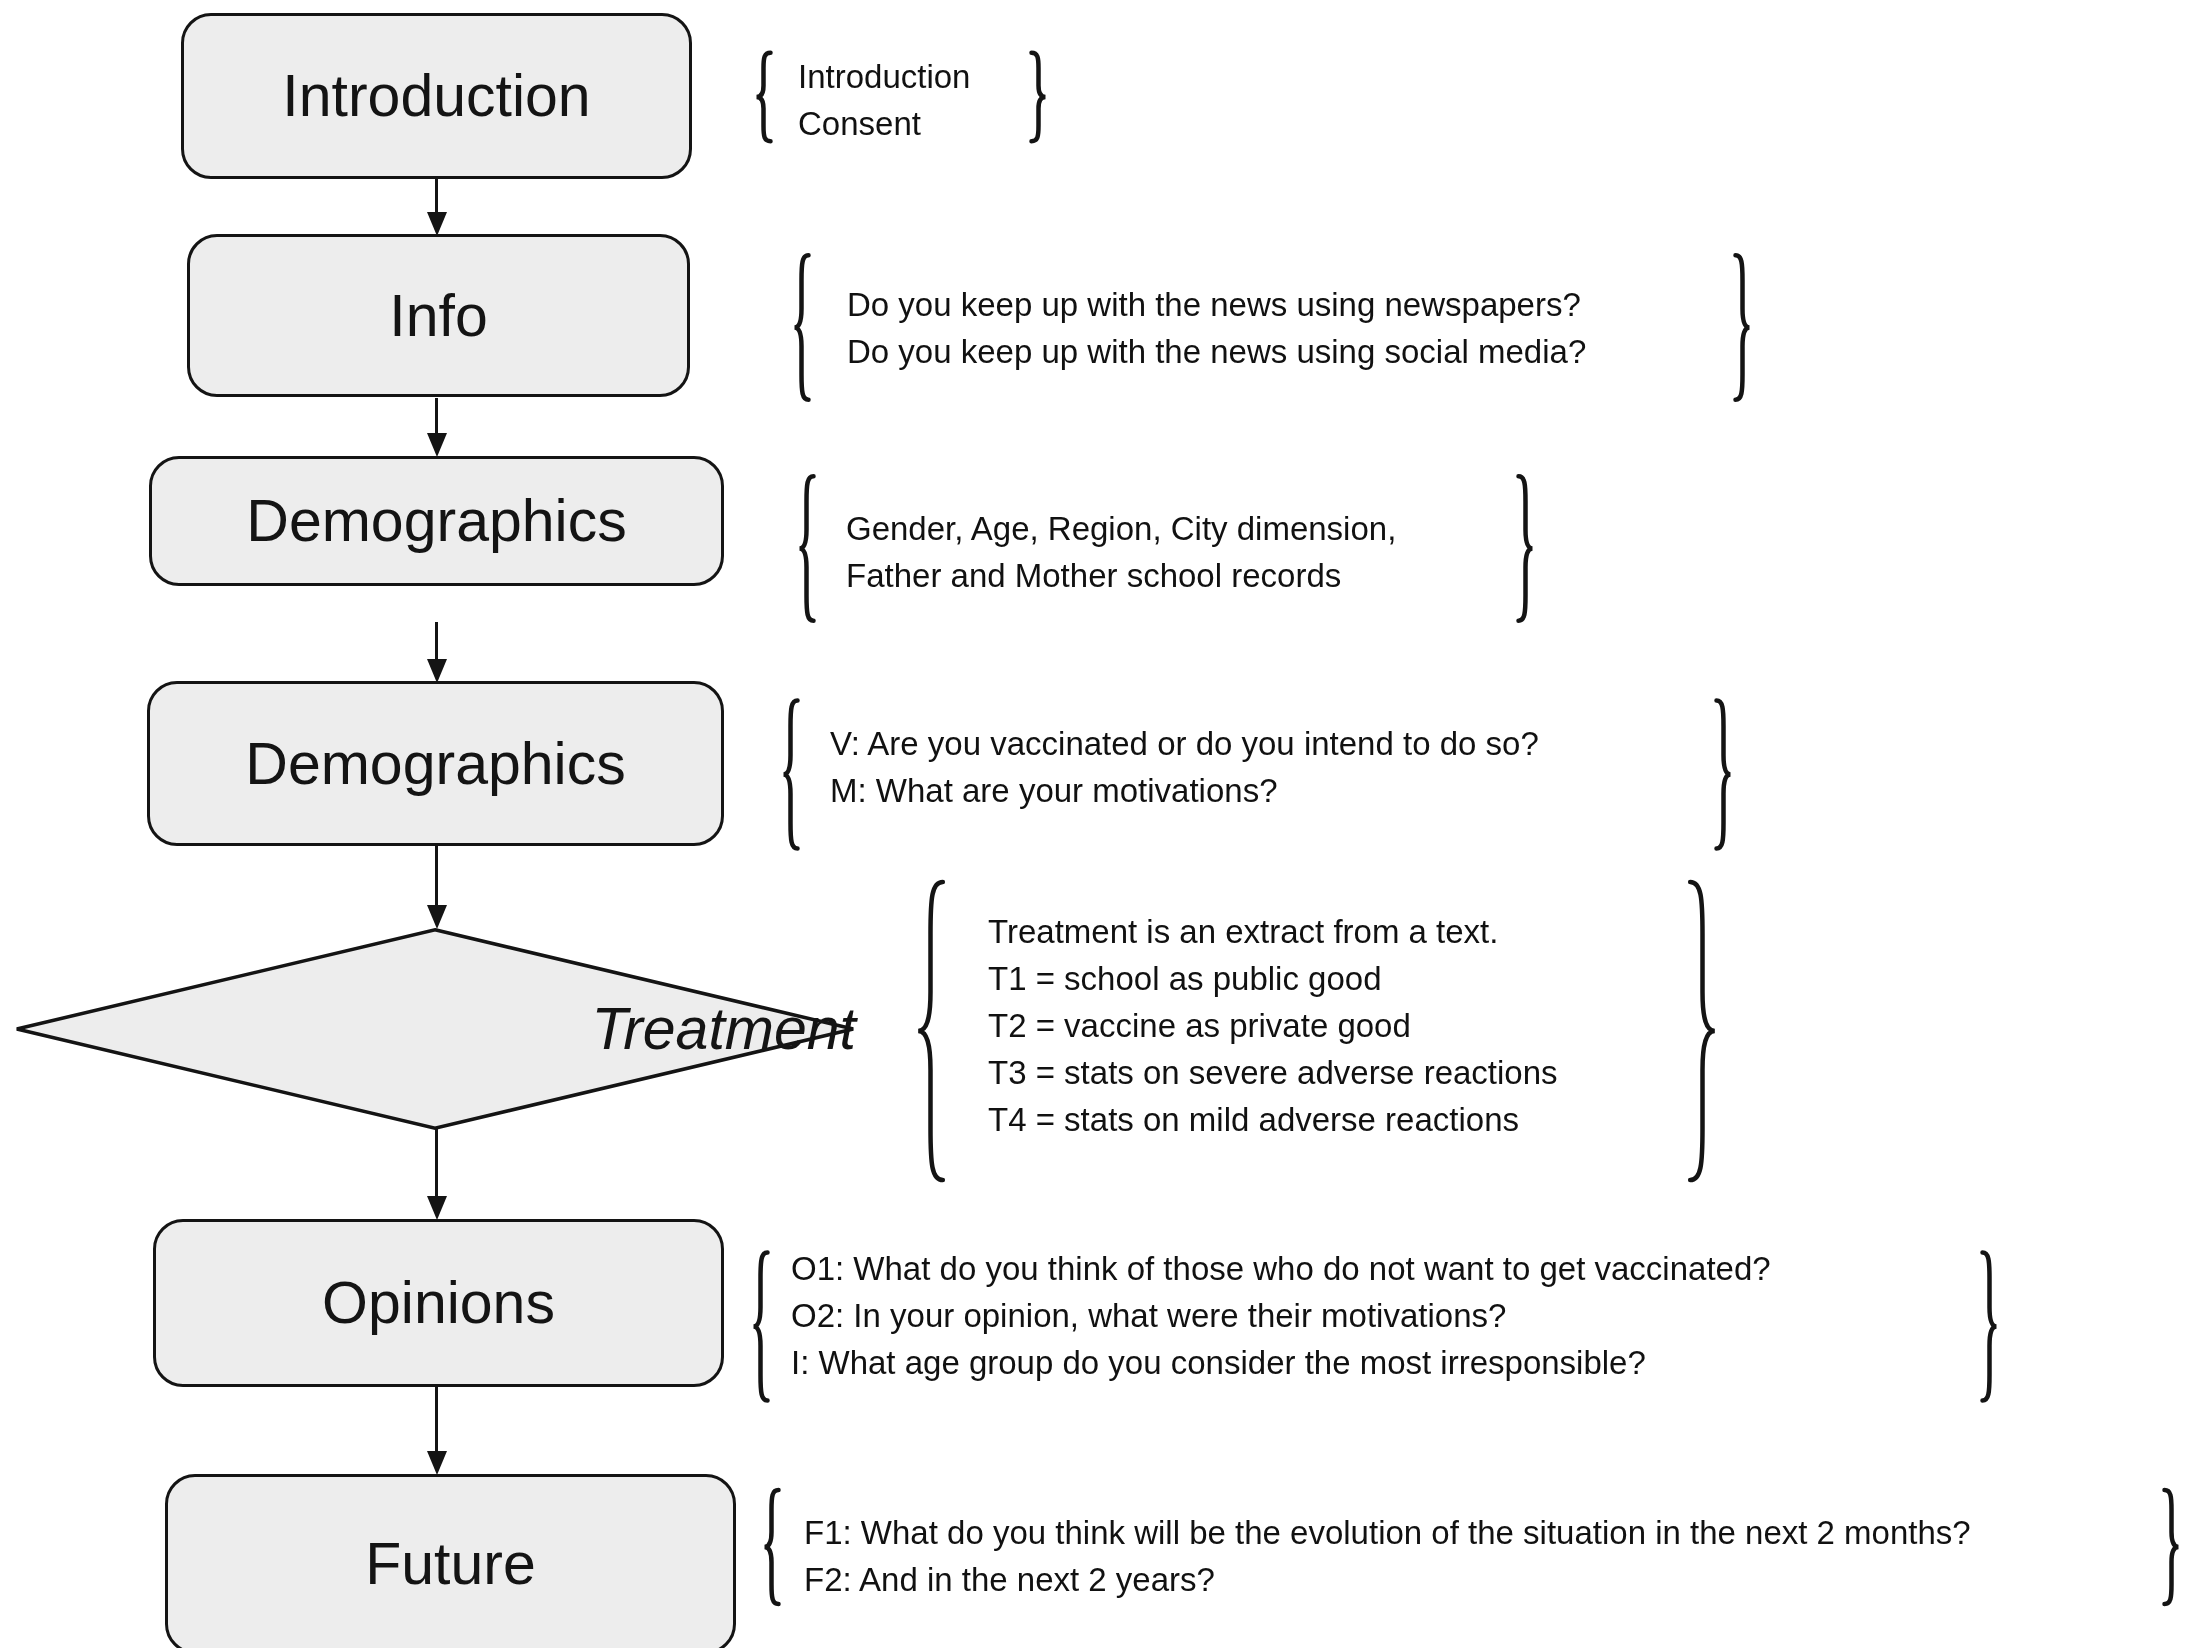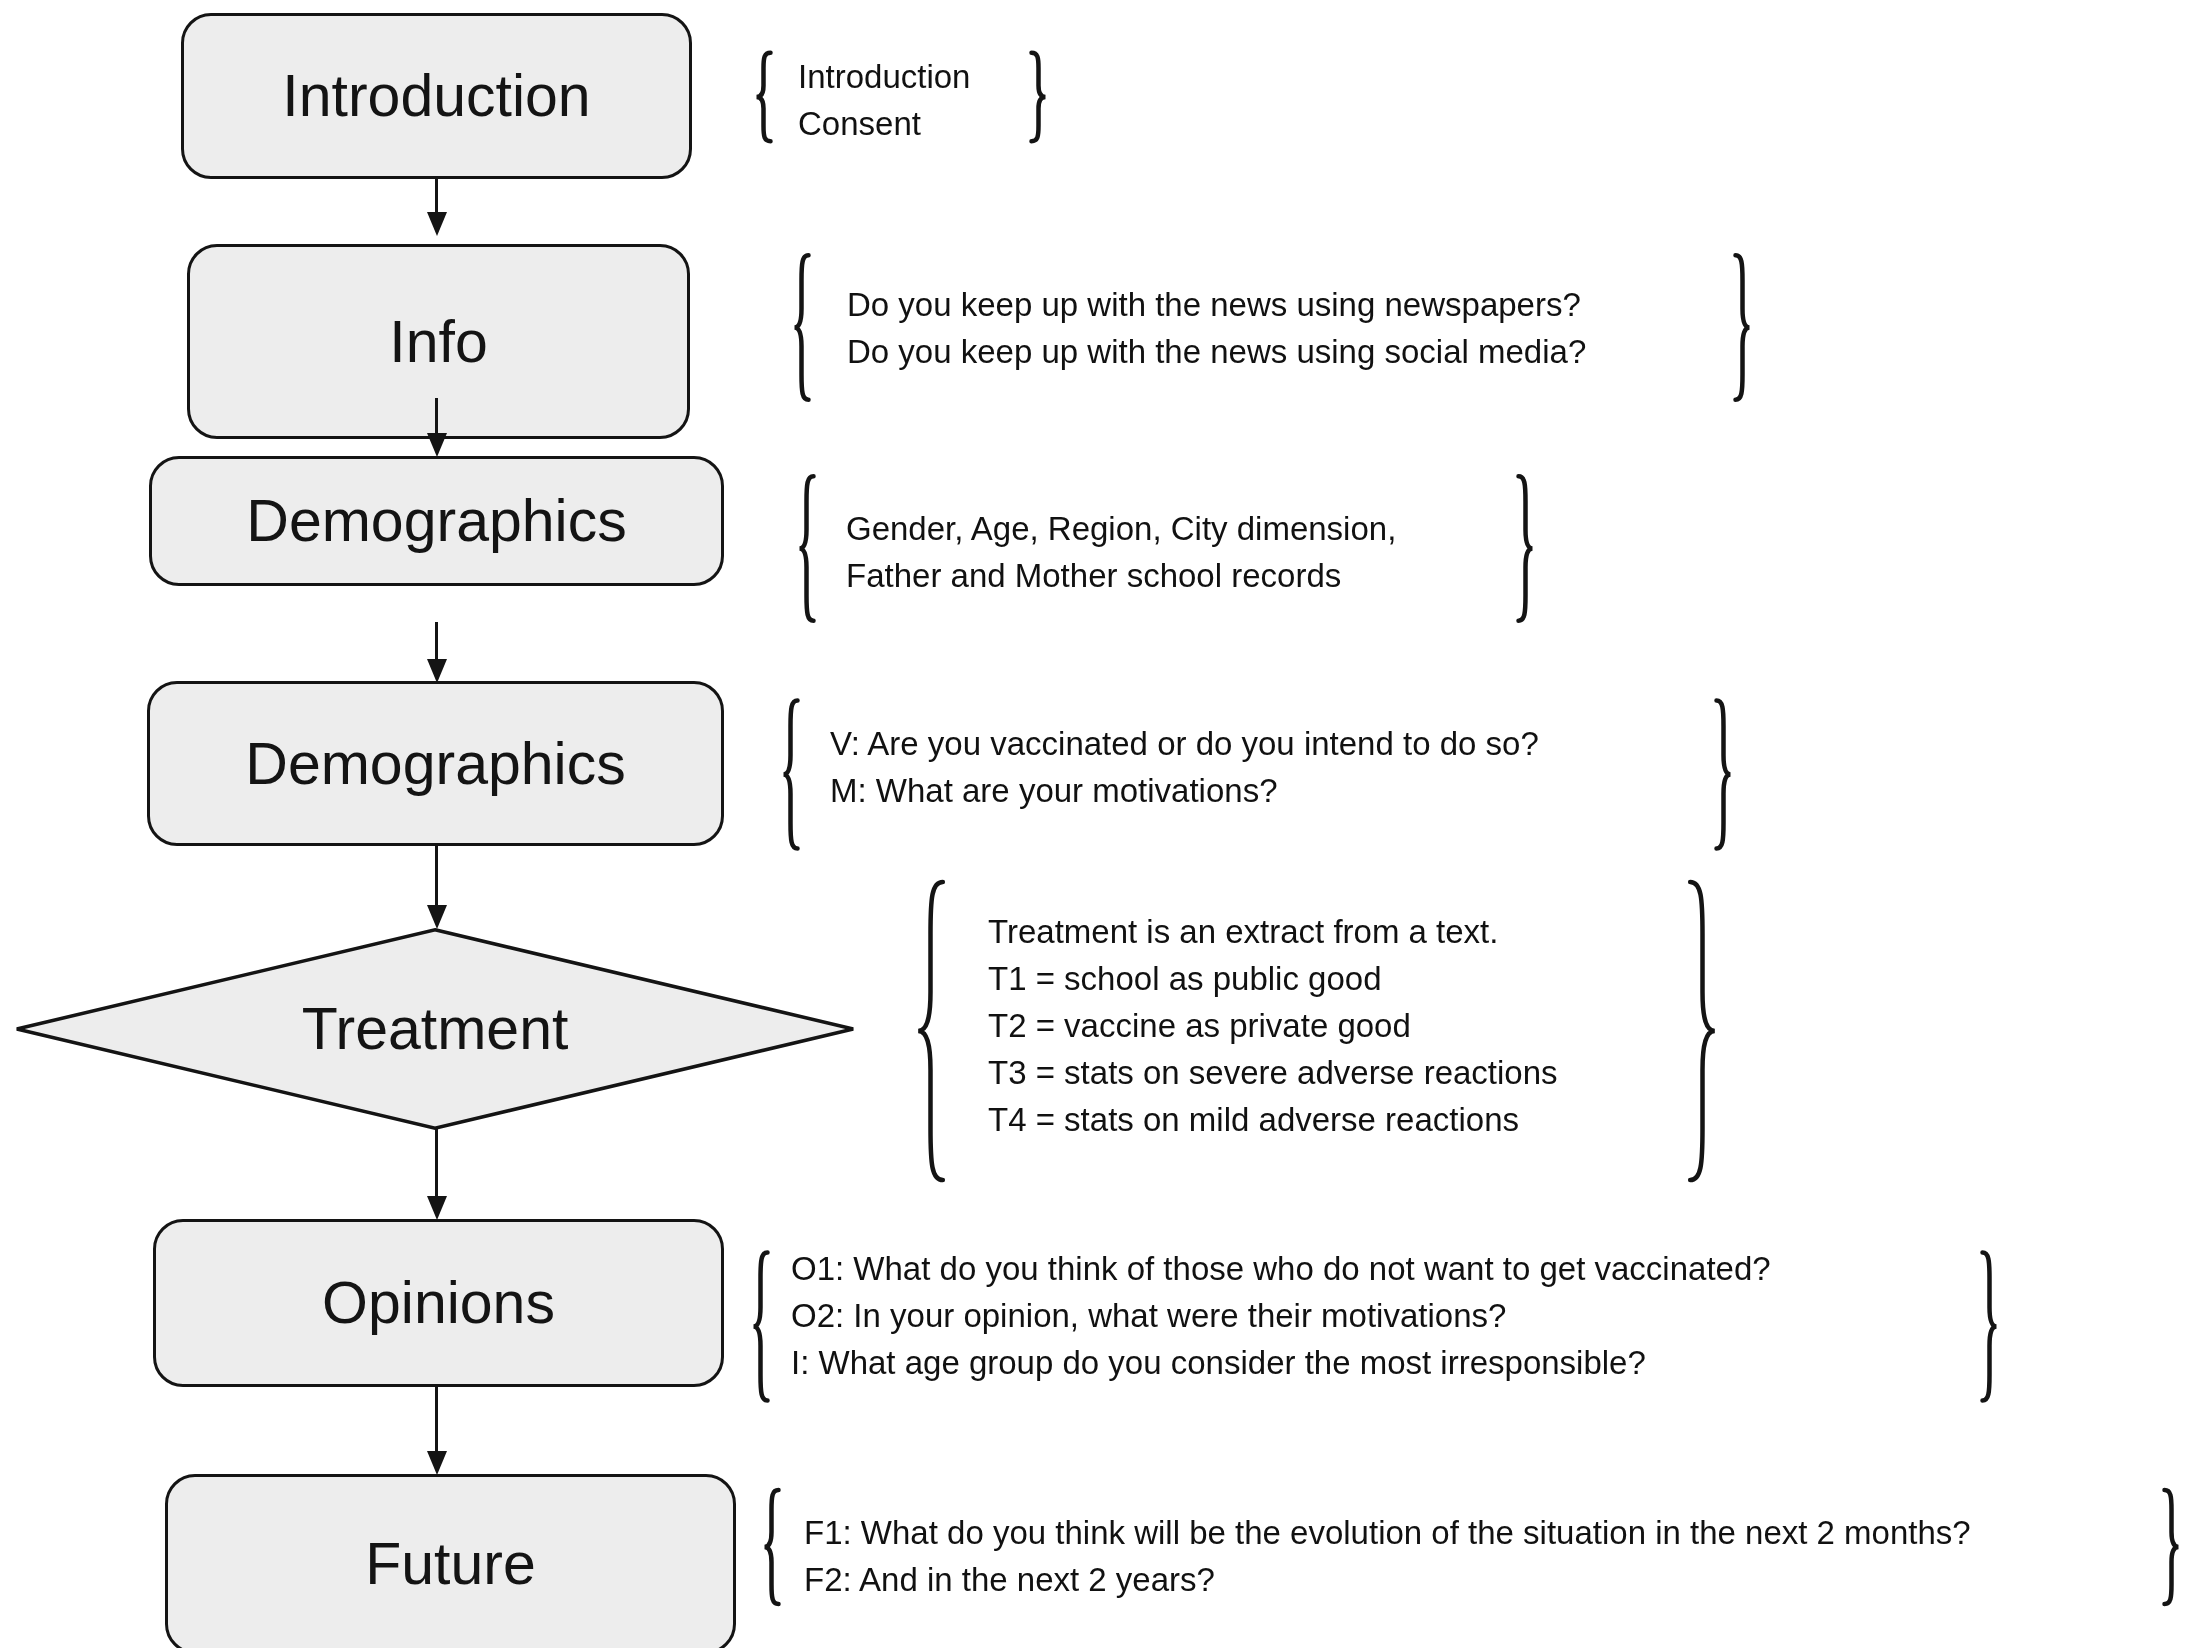--- a/index.html
+++ b/index.html
@@ -20,21 +20,21 @@
   }
   .node-label {
     font-size:59px;
     color:#141414;
     white-space:nowrap;
   }
   .diamond-wrap { position:absolute; }
   .diamond-wrap svg { position:absolute; left:0; top:0; width:100%; height:100%; }
   .diamond-label {
     position:absolute; inset:0;
-    display:flex; align-items:center; justify-content:center;
+    display:flex; align-items:center; justify-content:flex-end;font-style:italic;
   }
   .arrow {
     position:absolute; width:21px;
     display:flex; flex-direction:column; align-items:center;
   }
   .arrow-stem { width:2.8px; background:#141414; flex:1; }
   .arrow-head {
     width:0; height:0;
     border-left:10.6px solid transparent;
     border-right:10.6px solid transparent;
@@ -59,21 +59,21 @@
 
   <div class="node" style="left:181px;top:12.7px;width:511px;height:166px">
     <span class="node-label">Introduction</span>
   </div>
 
   <div class="arrow" style="left:426px;top:177px;height:59px">
     <div class="arrow-stem"></div>
     <div class="arrow-head"></div>
   </div>
 
-  <div class="node" style="left:187px;top:244px;width:503px;height:195px">
+  <div class="node" style="left:187px;top:234px;width:503px;height:163px">
     <span class="node-label">Info</span>
   </div>
 
   <div class="arrow" style="left:426px;top:398px;height:59px">
     <div class="arrow-stem"></div>
     <div class="arrow-head"></div>
   </div>
 
   <div class="node" style="left:149px;top:456px;width:575px;height:130px">
     <span class="node-label">Demographics</span>

